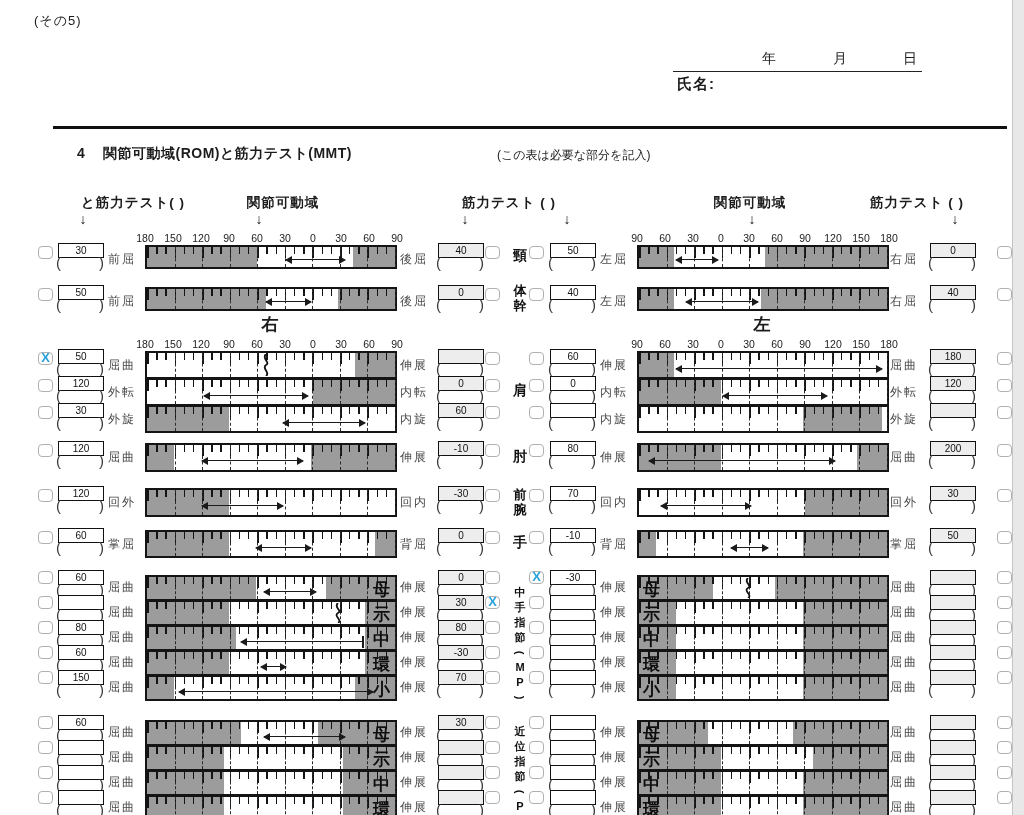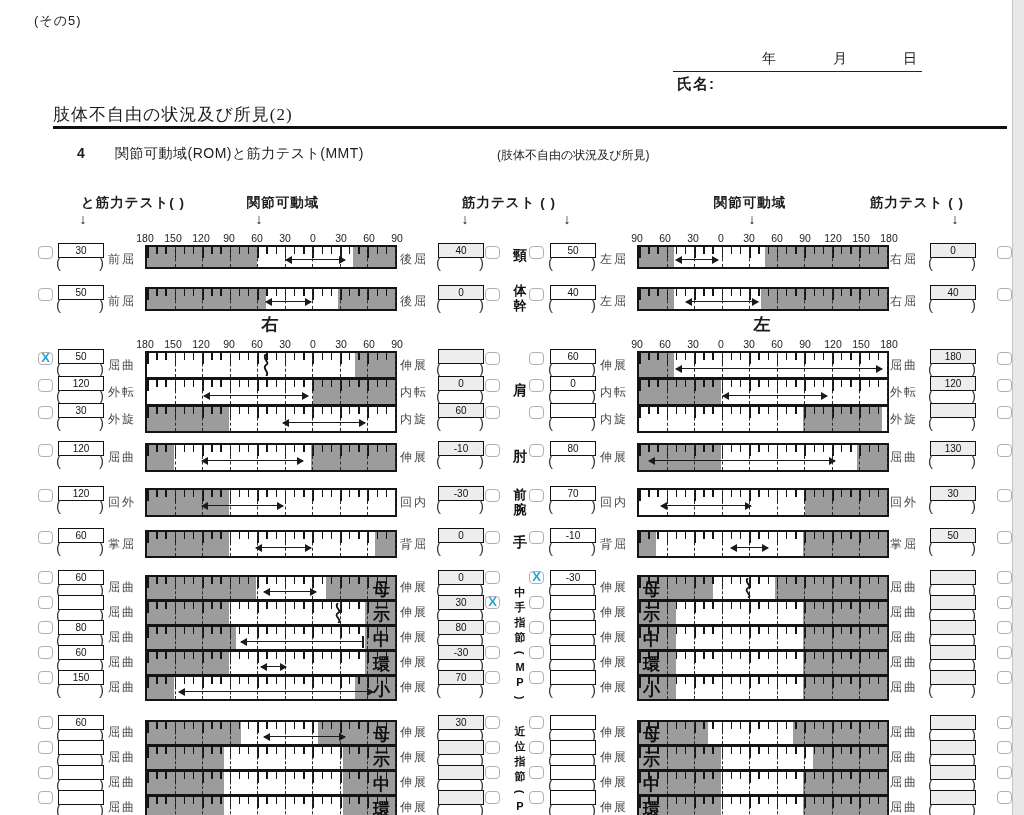--- a/index.html
+++ b/index.html
@@ -9,21 +9,21 @@
   #edge{position:absolute;left:1012px;top:0;width:12px;height:815px;background:#e8e8e8;border-left:1px solid #c4c4c4;}
   .abs{position:absolute;}
   .corner{left:34px;top:12px;font-size:13px;letter-spacing:1px;}
   .dateline{left:673px;top:71px;width:249px;border-top:1.5px solid #222;height:0;}
   .dchar{top:50px;font-size:14px;letter-spacing:1px;}
   .d-y{left:762px;} .d-m{left:833px;} .d-d{left:903px;}
   .namelabel{left:677px;top:75px;font-size:15px;font-weight:bold;letter-spacing:1px;}
   .doctitle{left:53px;top:103px;font-size:17px;letter-spacing:1px;font-family:"Liberation Serif","DejaVu Serif",serif;}
   .titleline{left:53px;top:126px;width:954px;height:3px;background:#111;}
   .secno{left:77px;top:145px;font-size:14px;font-weight:bold;}
-  .secheading{left:103px;top:145px;font-size:14px;font-weight:normal;letter-spacing:.5px;margin-left:12px;}
+  .secheading{left:103px;top:145px;font-size:14px;font-weight:bold;letter-spacing:.5px;}
   .secnote{left:497px;top:147px;font-size:12px;color:#222;}
   .hdr{position:absolute;transform:translateX(-50%);font-weight:bold;font-size:13.5px;letter-spacing:1px;white-space:nowrap;top:194px;}
   .h1{left:133px;} .h2{left:283px;} .h3{left:509px;} .h4{left:750px;} .h5{left:917px;}
   .arr{position:absolute;transform:translateX(-50%);font-weight:bold;font-size:14px;top:211px;color:#111;}
   .a1{left:83px;}.a2{left:259px;}.a3{left:465px;}.a4{left:567px;}.a5{left:752px;}.a6{left:955px;}
   .side{position:absolute;transform:translateX(-50%);font-weight:bold;font-size:17px;letter-spacing:2px;}
   .scale-num{position:absolute;transform:translateX(-50%);font-size:10.5px;color:#222;}
   .ruler{position:absolute;background:#fff;border:2px solid #141414;box-sizing:border-box;}
   .seg{position:absolute;top:0;bottom:0;background:#9c9c9c;}
   .ticks-minor{position:absolute;left:0;right:0;top:0;height:7px;
@@ -54,26 +54,25 @@
 
 <div id="sheet">
   <div class="abs corner">(その5)</div>
 
   <span class="abs dchar d-y">年</span>
   <span class="abs dchar d-m">月</span>
   <span class="abs dchar d-d">日</span>
   <div class="abs dateline"></div>
   <div class="abs namelabel">氏名:</div>
 
-  <div class="abs doctitle">肢体不自由の状況及び所見(2)</div>
   <div class="abs titleline"></div>
 
   <span class="abs secno">4</span>
   <span class="abs secheading">関節可動域(ROM)と筋力テスト(MMT)</span>
-  <span class="abs secnote">(肢体不自由の状況及び所見)</span>
+  <span class="abs secnote">(この表は必要な部分を記入)</span>
 
   <div class="hdr h1">と筋力テスト( )</div>
   <div class="hdr h2">関節可動域</div>
   <div class="hdr h3">筋力テスト ( )</div>
   <div class="hdr h4">関節可動域</div>
   <div class="hdr h5">筋力テスト ( )</div>
   <div class="arr a1">↓</div>
   <div class="arr a2">↓</div>
   <div class="arr a3">↓</div>
   <div class="arr a4">↓</div>
@@ -511,21 +510,21 @@
         <div class="dash" style="left: 66.6667%;"></div>
         <div class="dash" style="left: 77.7778%;"></div>
         <div class="dash" style="left: 88.8889%;"></div>
         <div class="dash" style="left: 100%;"></div>
         <div class="aline" style="left: 4%; width: 75%; top: 15px;">
           <div class="ah ah-l"></div>
           <div class="ah ah-r"></div>
         </div>
       </div>
       <div class="motion" style="left: 890px; top: 449px;">屈曲</div>
-      <div class="vbox" style="left: 930px; top: 441px; background: rgb(237, 237, 237);">130</div>
+      <div class="vbox" style="left: 930px; top: 441px; background: rgb(237, 237, 237);">200</div>
       <div class="paren" style="left: 928px; top: 454px;">
         <span>(</span>
         <span>)</span>
       </div>
       <div class="cbx" style="left: 997px; top: 444px;"></div>
       <div class="joint" style="left: 504px; width: 32px; font-size: 13px; top: 487px;">
         <span class="jc">前</span>
         <span class="jc">腕</span>
       </div>
       <div class="cbx" style="left: 38px; top: 489px;"></div>

